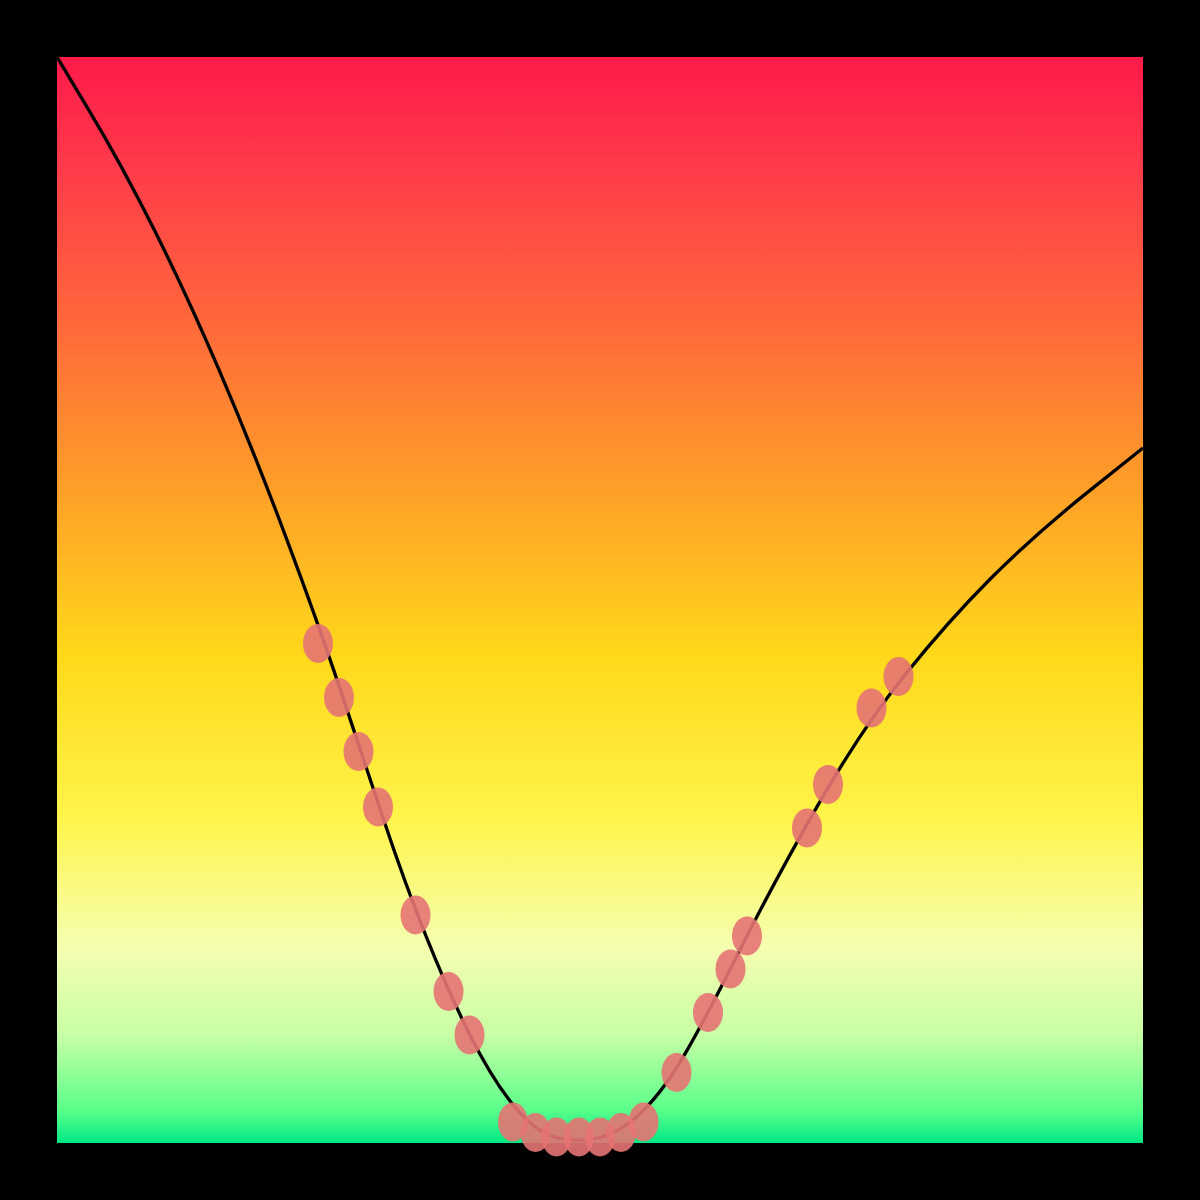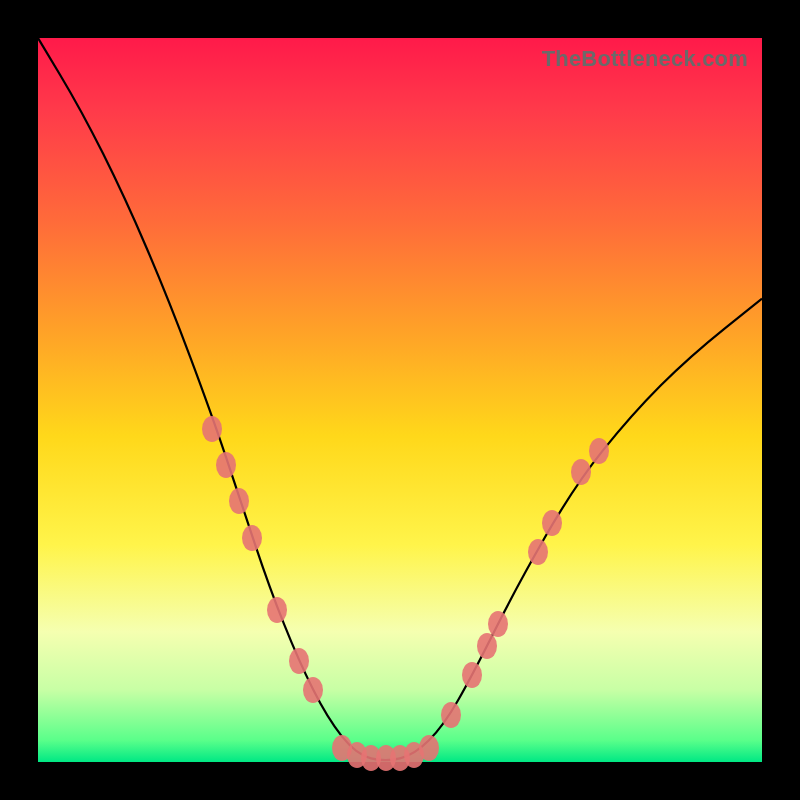--- a/index.html
+++ b/index.html
@@ -56,21 +56,20 @@
     background: #e57373;
     border-radius: 50% / 50%;
     opacity: 0.9;
   }
 </style>
 </head>
 <body>
 
 <div class="frame">
   <div class="plot-area">
-    <div class="watermark">TheBottleneck.com</div>
     <svg class="curve" viewBox="0 0 724 724" preserveAspectRatio="none">
       <path id="main-curve" d="M 0 0 Q 0 0 21.72 36.19999999999999 Q 43.44 72.39999999999998 65.16 115.83999999999997 Q 86.88 159.27999999999997 108.6 209.95999999999998 Q 130.32 260.64 152.04 318.56 Q 173.76 376.48 188.24 419.92 Q 202.72000000000003 463.36 217.20000000000002 506.8 Q 231.68 550.24 246.16 586.44 Q 260.64 622.64 275.12 651.5999999999999 Q 289.6 680.56 304.08000000000004 698.66 Q 318.56 716.76 333.03999999999996 720.38 Q 347.52 724 362 720.38 Q 376.48 716.76 390.96000000000004 702.28 Q 405.44000000000005 687.8 419.92 662.46 Q 434.4 637.12 456.12 593.6800000000001 Q 477.84000000000003 550.24 506.8 499.56 Q 535.76 448.88 564.72 412.68 Q 593.68 376.48 622.64 347.52 Q 651.6 318.55999999999995 687.8 289.59999999999997 T 724 260.64"></path>
     </svg>
     <div id="markers">
         <div class="blob" style="left: 163.76px; top: 377.96px; width: 20px; height: 26px;"></div>
         <div class="blob" style="left: 178.24px; top: 414.16px; width: 20px; height: 26px;"></div>
         <div class="blob" style="left: 191.272px; top: 450.36px; width: 20px; height: 26px;"></div>
         <div class="blob" style="left: 203.58px; top: 486.56px; width: 20px; height: 26px;"></div>
         <div class="blob" style="left: 228.92px; top: 558.96px; width: 20px; height: 26px;"></div>
         <div class="blob" style="left: 250.64px; top: 609.64px; width: 20px; height: 26px;"></div>

